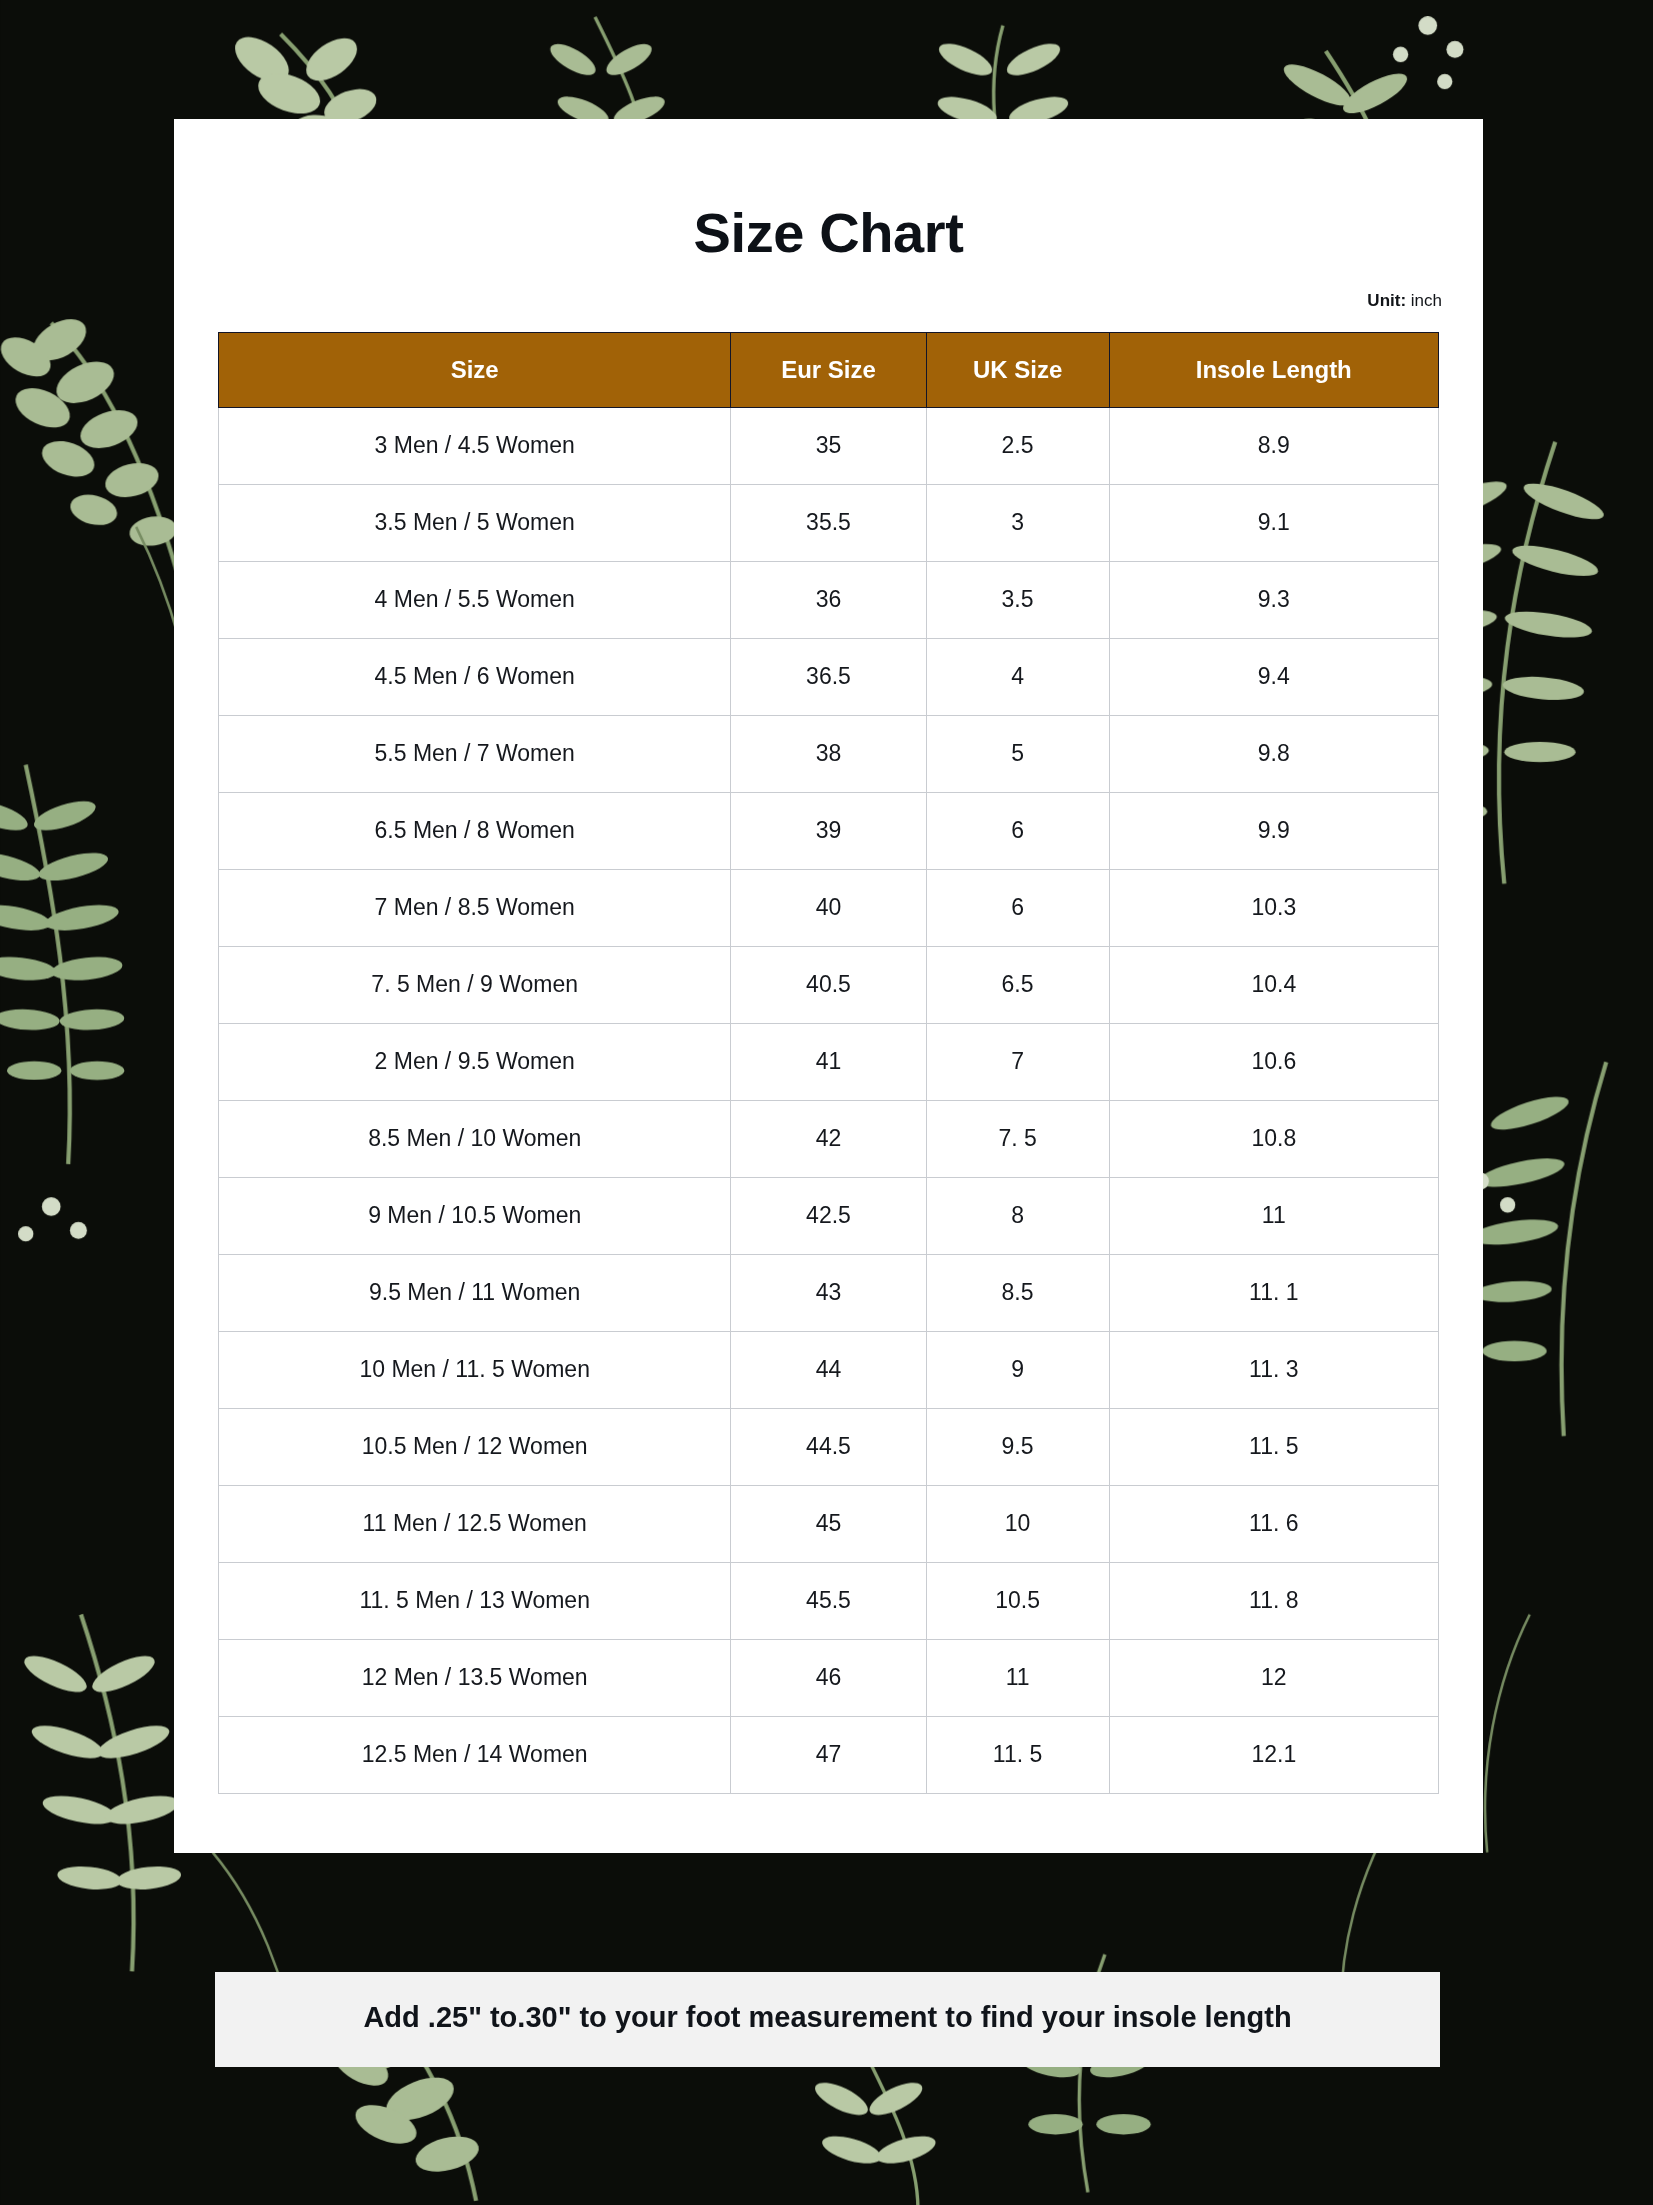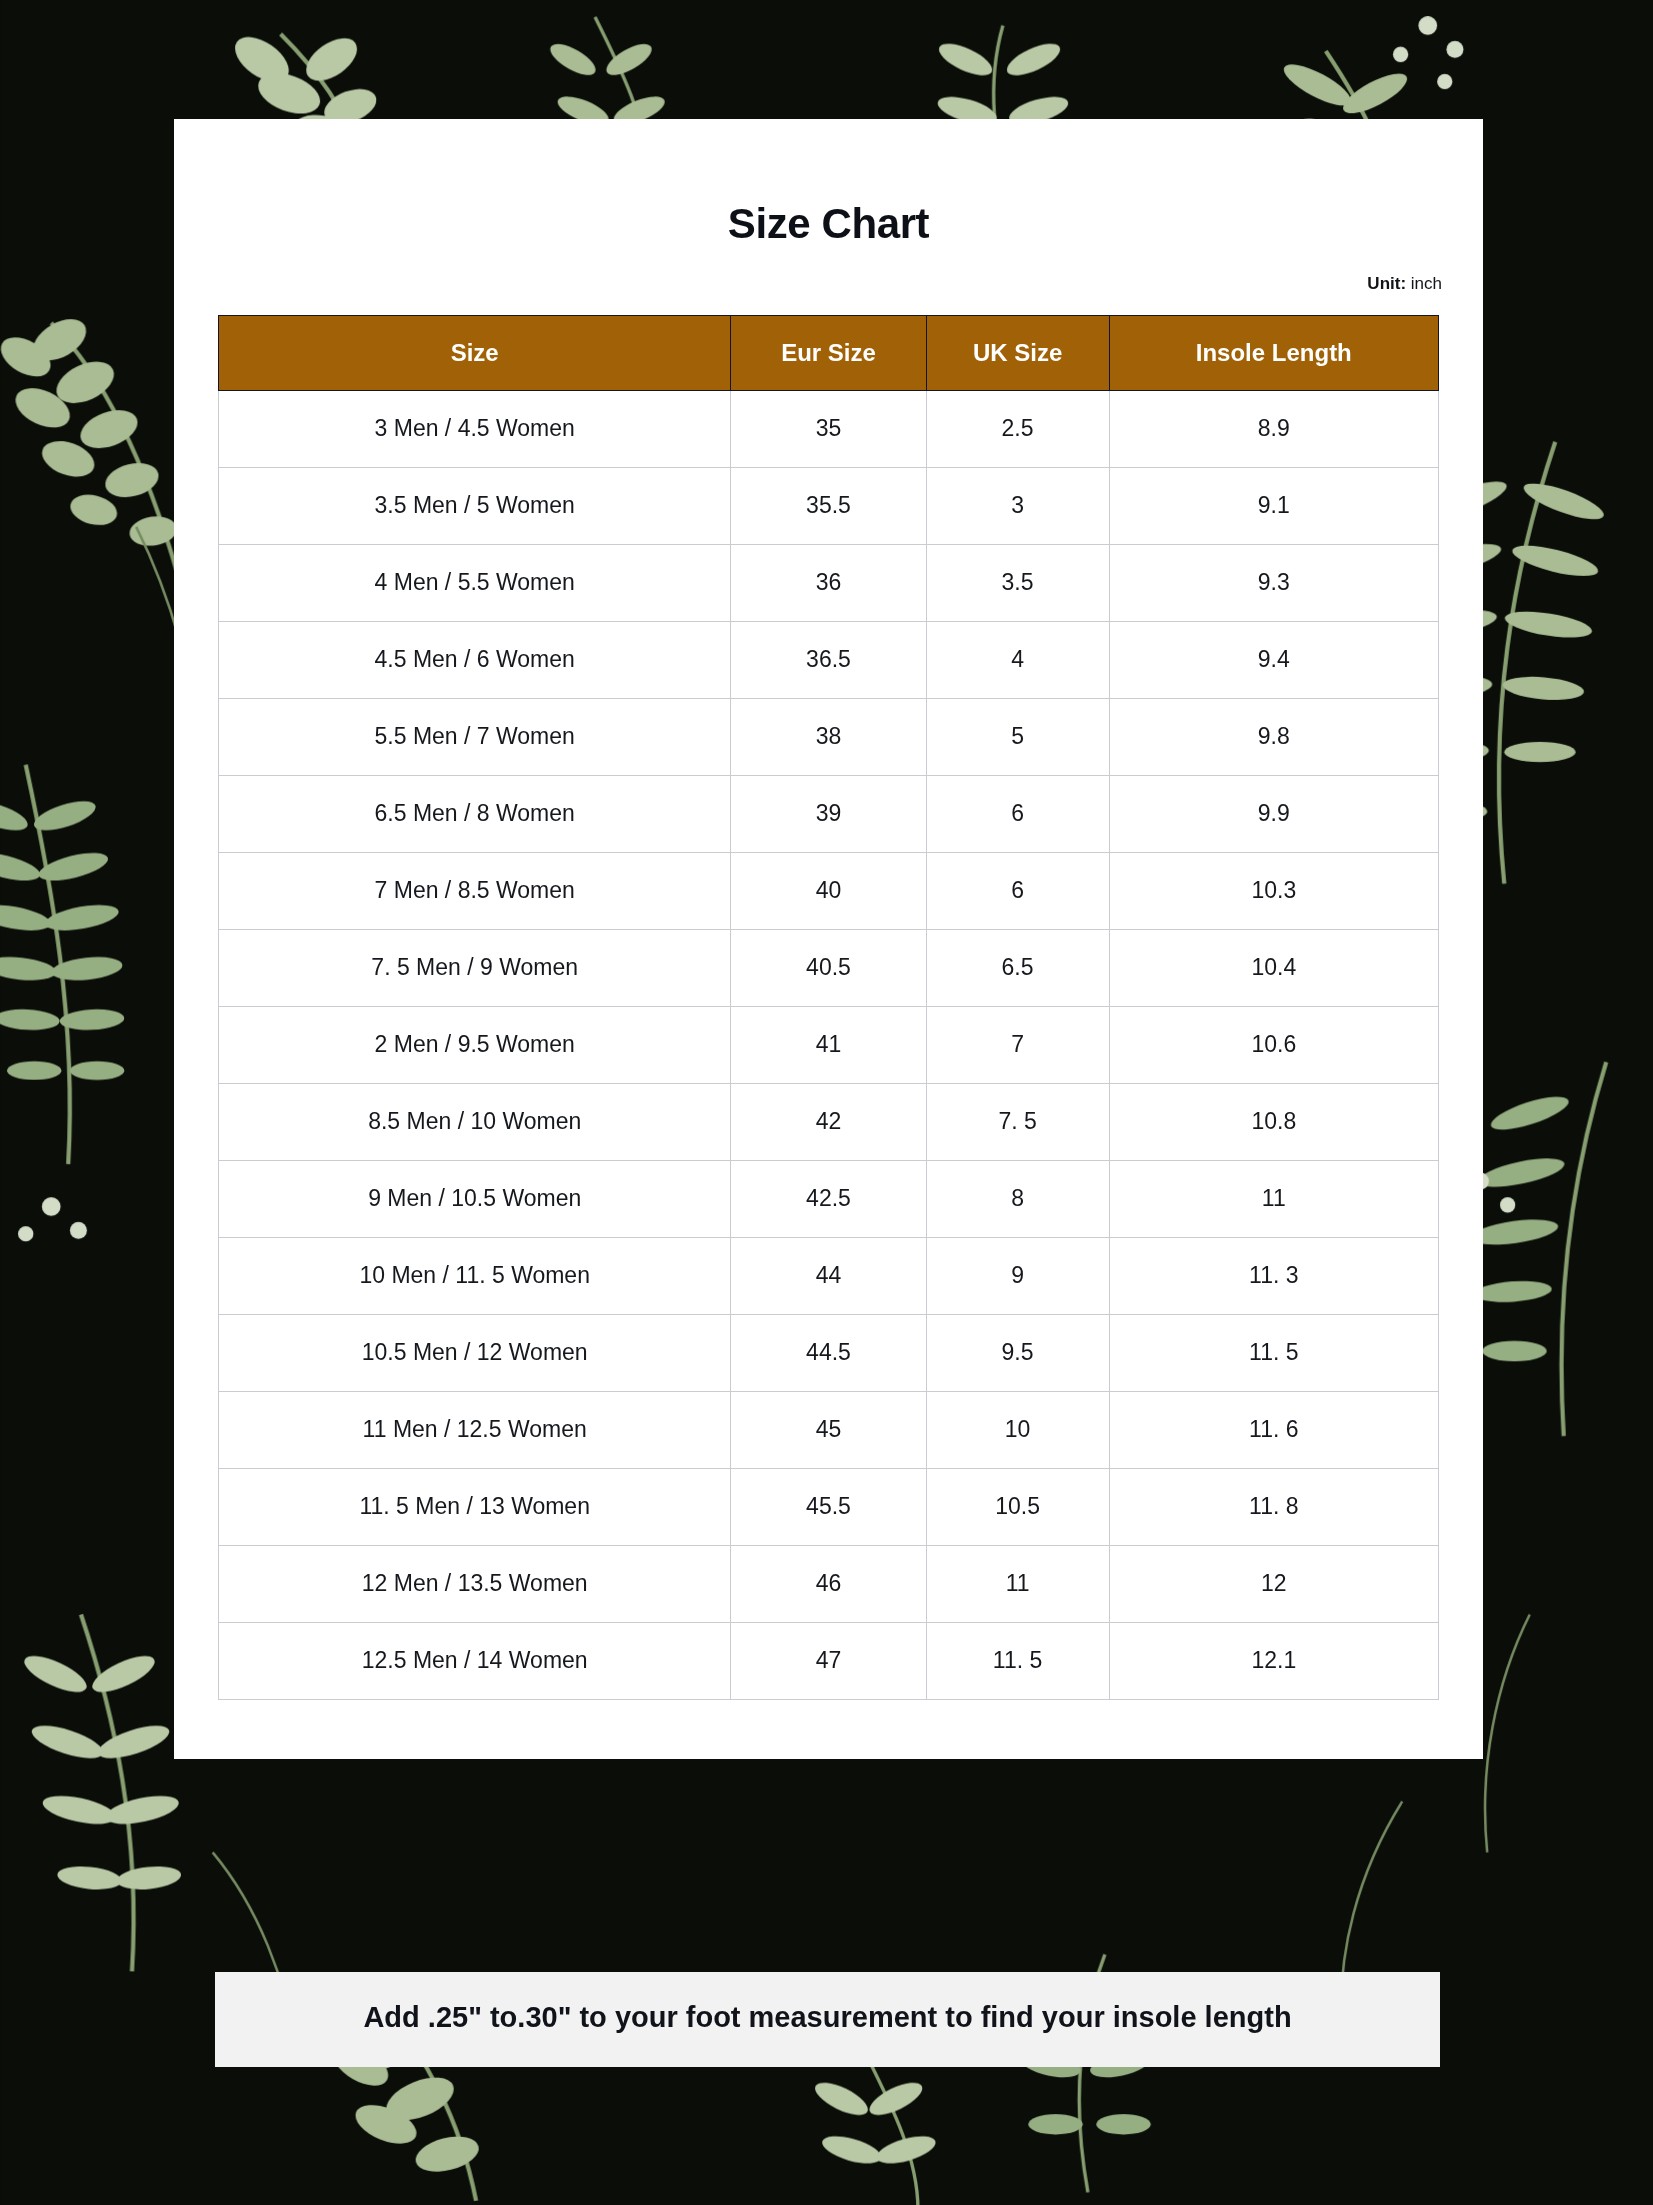--- a/index.html
+++ b/index.html
@@ -33,21 +33,21 @@
     left: 174px;
     top: 119px;
     width: 1309px;
     background: #ffffff;
     padding: 51px 0 59px 0;
     z-index: 3;
   }
 
   .doc-title {
     text-align: center;
-    font-size: 42px;
+    font-size: 56px;
     font-weight: bold;
     color: #0d1117;
     letter-spacing: -0.4px;
     margin: 30px 0 0 0;
     font-family: "Liberation Sans", sans-serif;
   }
 
   .unit-row {
     text-align: right;
     padding: 25.5px 41px 0 0;
@@ -371,20 +371,26 @@
           <td>7. 5</td>
           <td>10.8</td>
         </tr>
         <tr>
           <td>9 Men / 10.5 Women</td>
           <td>42.5</td>
           <td>8</td>
           <td>11</td>
         </tr>
         <tr>
+          <td>9.5 Men / 11 Women</td>
+          <td>43</td>
+          <td>8.5</td>
+          <td>11. 1</td>
+        </tr>
+        <tr>
           <td>10 Men / 11. 5 Women</td>
           <td>44</td>
           <td>9</td>
           <td>11. 3</td>
         </tr>
         <tr>
           <td>10.5 Men / 12 Women</td>
           <td>44.5</td>
           <td>9.5</td>
           <td>11. 5</td>

